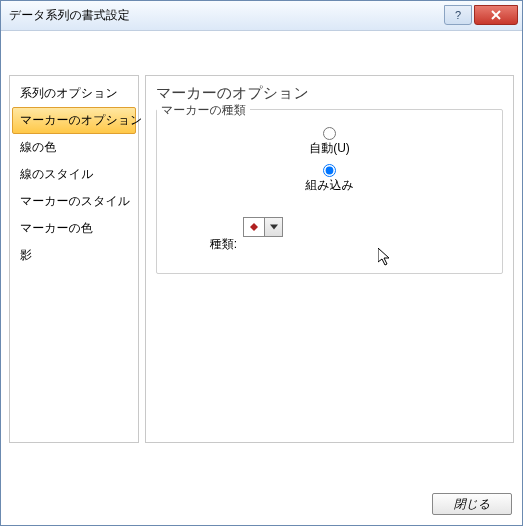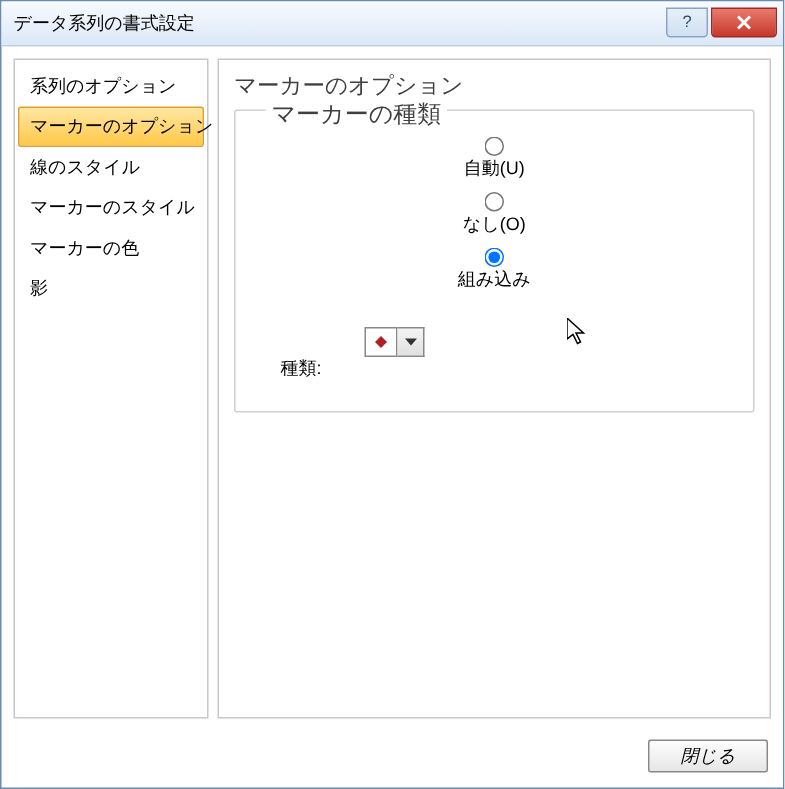--- a/index.html
+++ b/index.html
@@ -1,35 +1,35 @@
 <!DOCTYPE html>
 <html><head>
 <meta charset="utf-8">
 <style>
 * { box-sizing: border-box; font-family: "MS UI Gothic", "Meiryo", sans-serif; }
 body { margin: 0; background: #d8e4f0; width: 523px; height: 526px; overflow: hidden; }
-.window { width: 523px; height: 526px; background: #fff; border: 1px solid #6b8ab0; display: flex; flex-direction: column; }
+.window { width: 523px; height: 526px; background: #fff; border: 1px solid #6b8ab0; display: flex; flex-direction: column; gap: 36px; }
 .titlebar { height: 30px; background: linear-gradient(#f7fbff, #dce8f7); display: flex; align-items: center; padding: 0 0 0 8px; border-bottom: 1px solid #c0cee0; }
 .titlebar-text { flex: 1; font-size: 12px; color: #000; }
 .titlebar-buttons { display: flex; height: 22px; margin-right: 4px; }
 .tbtn { width: 28px; height: 20px; margin-left: 2px; border: 1px solid #8aa3c2; border-radius: 0 0 3px 3px; background: linear-gradient(#e8eff9,#cfdff2); display: flex; align-items: center; justify-content: center; font-size: 11px; color: #304a6a; cursor: pointer; }
 .tbtn.close { background: linear-gradient(#e87a6e,#c8382c); border-color: #a02a20; color: #fff; width: 44px; }
 .tbtn.close svg { stroke: #fff; }
 .body-area { flex: 1; display: flex; padding: 8px; gap: 6px; }
 .sidebar { width: 130px; border: 1px solid #c8c8c8; background: #fff; padding: 4px 2px; }
 .side-item { font-size: 12px; padding: 5px 8px; color: #000; cursor: pointer; white-space: nowrap; }
 .side-item.selected { background: linear-gradient(#ffe7a2,#ffc848); border: 1px solid #e0a030; border-radius: 2px; padding: 4px 7px; }
 .content { flex: 1; border: 1px solid #c8c8c8; background: #fff; padding: 8px 10px; position: relative; }
 .content-title { font-size: 15px; color: #404040; margin-bottom: 6px; }
 .groupbox { border: 1px solid #d0d0d0; border-radius: 2px; padding: 10px 12px 14px; position: relative; margin-bottom: 8px; }
-.group-legend { position: absolute; top: -8px; left: 20px; background: #fff; padding: 0 4px; font-size: 16px; color: #404040; }
+.group-legend { position: absolute; top: -8px; left: 0; background: #fff; padding: 0 4px; font-size: 12px; color: #404040; }
 .radio-row { display: flex; align-items: center; font-size: 12px; margin: 4px 0; flex-direction: column; }
 .radio-row input { margin-right: 6px; }
 .formrow { display: flex; align-items: center; font-size: 12px; margin: 6px 0 6px 18px; }
-.formrow .lbl { width: 50px; margin-right: 6px; margin-top: 36px; }
+.formrow .lbl { width: 50px; text-align: right; margin-right: 6px; margin-top: 36px; }
 .marker-dd { width: 22px; height: 20px; border: 1px solid #888; background: #fff; display: inline-flex; align-items: center; justify-content: center; }
 .marker-dd .dot { width: 8px; height: 8px; color: #b02020; }
 .dd-arrow { width: 18px; height: 20px; border: 1px solid #888; border-left: none; background: linear-gradient(#f4f4f4,#e0e0e0); display: inline-flex; align-items: center; justify-content: center; cursor: pointer; }
 .dd-arrow svg { width: 8px; height: 6px; }
 .spinner { display: inline-flex; border: 1px solid #888; height: 20px; }
 .spinner input { width: 36px; border: none; font-size: 12px; padding: 0 4px; outline: none; }
 .spin-btns { display: flex; flex-direction: column; width: 16px; border-left: 1px solid #aaa; }
 .spin-btns div { flex: 1; background: linear-gradient(#f4f4f4,#e0e0e0); display: flex; align-items: center; justify-content: center; cursor: pointer; }
 .spin-btns div:first-child { border-bottom: 1px solid #aaa; }
 .spin-btns svg { width: 7px; height: 4px; fill: #5a7aa8; }
@@ -53,39 +53,36 @@
             <line x1="9" y1="1" x2="1" y2="9" stroke-width="2"></line>
           </svg>
       </div>
     </div>
   </div>
 
   <div class="body-area">
     <div class="sidebar">
       <div class="side-item"><span>系列のオプション</span></div>
       <div class="side-item selected"><span>マーカーのオプション</span></div>
+      <div class="side-item"><span>線の色</span></div>
       <div class="side-item"><span>線のスタイル</span></div>
       <div class="side-item"><span>マーカーのスタイル</span></div>
       <div class="side-item"><span>マーカーの色</span></div>
       <div class="side-item"><span>影</span></div>
     </div>
 
     <div class="content">
       <div class="content-title">マーカーのオプション</div>
 
       <div class="groupbox">
         <div class="group-legend">マーカーの種類</div>
 
         <label class="radio-row">
           <input type="radio" name="mtype" style="">
           <span>自動(U)</span>
-        </label>
-        <label class="radio-row">
-          <input type="radio" name="mtype" style="">
-          <span>なし(O)</span>
         </label>
         <label class="radio-row">
           <input type="radio" name="mtype" checked="" style="">
           <span>組み込み</span>
         </label>
 
         <div class="formrow">
           <span class="lbl">種類:</span>
           <span class="marker-dd">
             <svg class="dot" viewBox="0 0 10 10">

